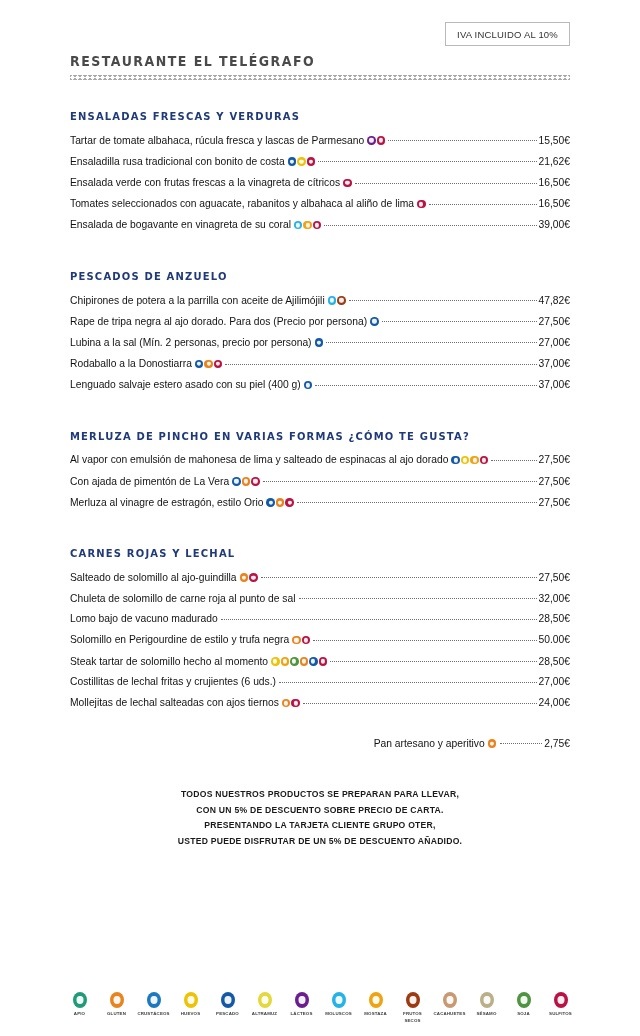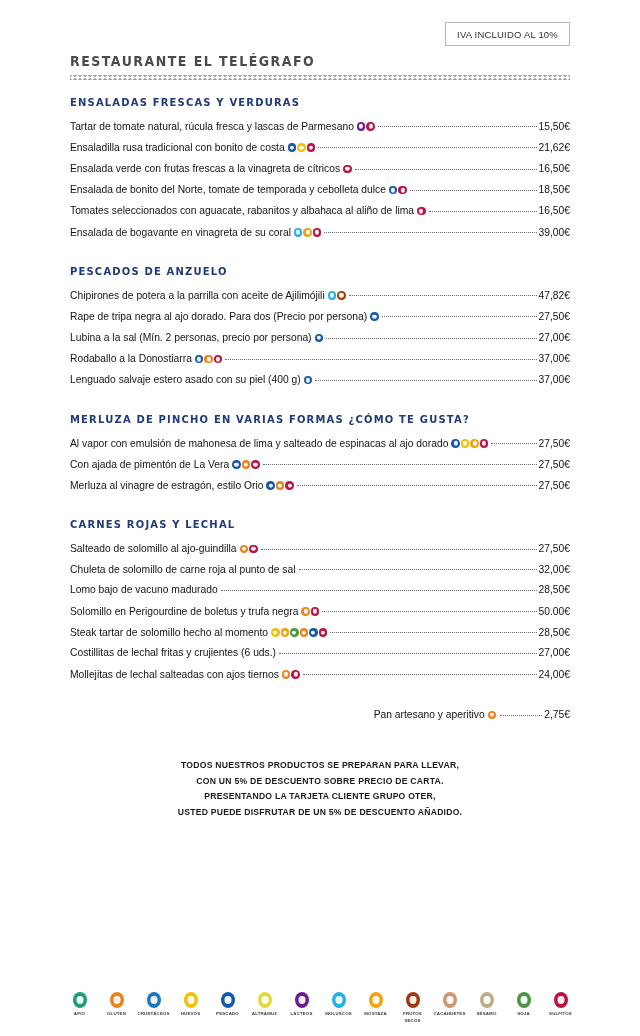--- a/index.html
+++ b/index.html
@@ -63,22 +63,22 @@
       linear-gradient(225deg, #8d8d8d 25%, transparent 25%),
       linear-gradient(315deg, #8d8d8d 25%, transparent 25%),
       linear-gradient(45deg, #8d8d8d 25%, transparent 25%);
     background-size: 5px 5px;
     background-position: 0 0, 0 0, 0 0, 0 0;
     background-repeat: repeat-x;
     opacity: .75;
   }
 
   
-  .section { margin-top: 22px; }
-  .section:first-of-type { margin-top: 12px; }
+  .section { margin-top: 34px; }
+  .section:first-of-type { margin-top: 26px; }
 
   .section-title {
     font-family: "DejaVu Sans", sans-serif;
     font-weight: bold;
     font-size: 10.5px;
     letter-spacing: 1.25px;
     color: #203a79;
     transform: scaleX(0.95);
     transform-origin: left center;
     white-space: nowrap;
@@ -233,21 +233,21 @@
   </div>
 
   <div class="rest-title">RESTAURANTE EL TELÉGRAFO</div>
 
   <div class="zigzag"></div>
 
   <div id="sections-root">
       <div class="section">
         <div class="section-title">ENSALADAS FRESCAS Y VERDURAS</div>
         <div class="menu-row">
-          <span class="dish-name">Tartar de tomate natural, rúcula fresca y lascas de Parmesano</span>
+          <span class="dish-name">Tartar de tomate albahaca, rúcula fresca y lascas de Parmesano</span>
           <span class="allergens">
             <span class="al" style="background: rgb(107, 31, 143);"></span>
             <span class="al" style="background: rgb(184, 19, 68);"></span>
           </span>
           <span class="leader"></span>
           <span class="price">15,50€</span>
         </div>
         <div class="menu-row">
           <span class="dish-name">Ensaladilla rusa tradicional con bonito de costa</span>
           <span class="allergens">
@@ -258,29 +258,20 @@
           <span class="leader"></span>
           <span class="price">21,62€</span>
         </div>
         <div class="menu-row">
           <span class="dish-name">Ensalada verde con frutas frescas a la vinagreta de cítricos</span>
           <span class="allergens">
             <span class="al" style="background: rgb(184, 19, 68);"></span>
           </span>
           <span class="leader"></span>
           <span class="price">16,50€</span>
-        </div>
-        <div class="menu-row">
-          <span class="dish-name">Ensalada de bonito del Norte, tomate de temporada y cebolleta dulce</span>
-          <span class="allergens">
-            <span class="al" style="background: rgb(19, 89, 168);"></span>
-            <span class="al" style="background: rgb(184, 19, 68);"></span>
-          </span>
-          <span class="leader"></span>
-          <span class="price">18,50€</span>
         </div>
         <div class="menu-row">
           <span class="dish-name">Tomates seleccionados con aguacate, rabanitos y albahaca al aliño de lima</span>
           <span class="allergens">
             <span class="al" style="background: rgb(184, 19, 68);"></span>
           </span>
           <span class="leader"></span>
           <span class="price">16,50€</span>
         </div>
         <div class="menu-row">
@@ -391,21 +382,21 @@
           <span class="leader"></span>
           <span class="price">32,00€</span>
         </div>
         <div class="menu-row">
           <span class="dish-name">Lomo bajo de vacuno madurado</span>
           <span class="allergens"></span>
           <span class="leader"></span>
           <span class="price">28,50€</span>
         </div>
         <div class="menu-row">
-          <span class="dish-name">Solomillo en Perigourdine de boletus y trufa negra</span>
+          <span class="dish-name">Solomillo en Perigourdine de estilo y trufa negra</span>
           <span class="allergens">
             <span class="al" style="background: rgb(232, 132, 31);"></span>
             <span class="al" style="background: rgb(184, 19, 68);"></span>
           </span>
           <span class="leader"></span>
           <span class="price">50.00€</span>
         </div>
         <div class="menu-row">
           <span class="dish-name">Steak tartar de solomillo hecho al momento</span>
           <span class="allergens">

